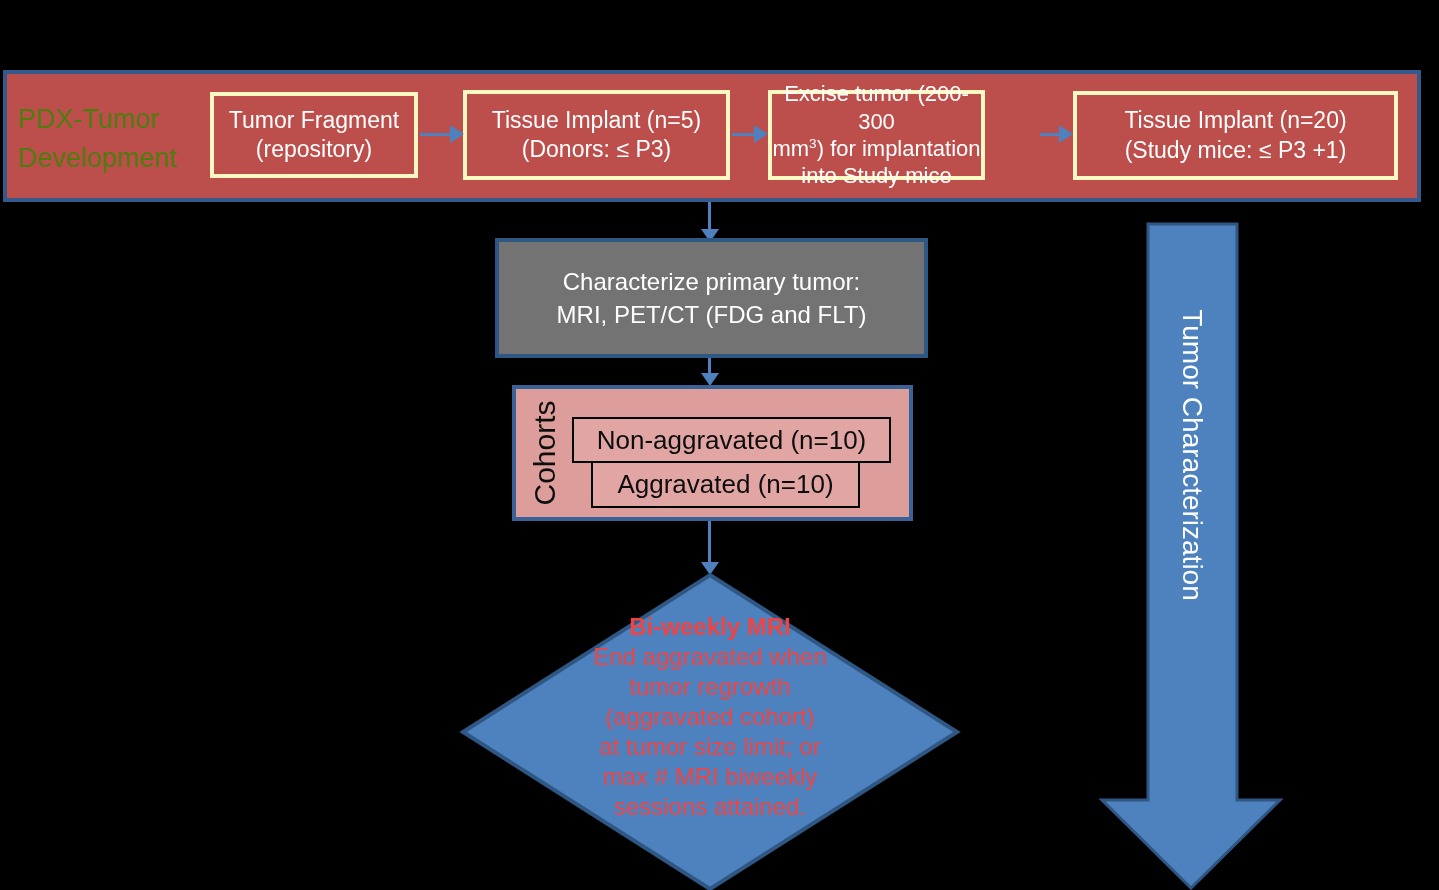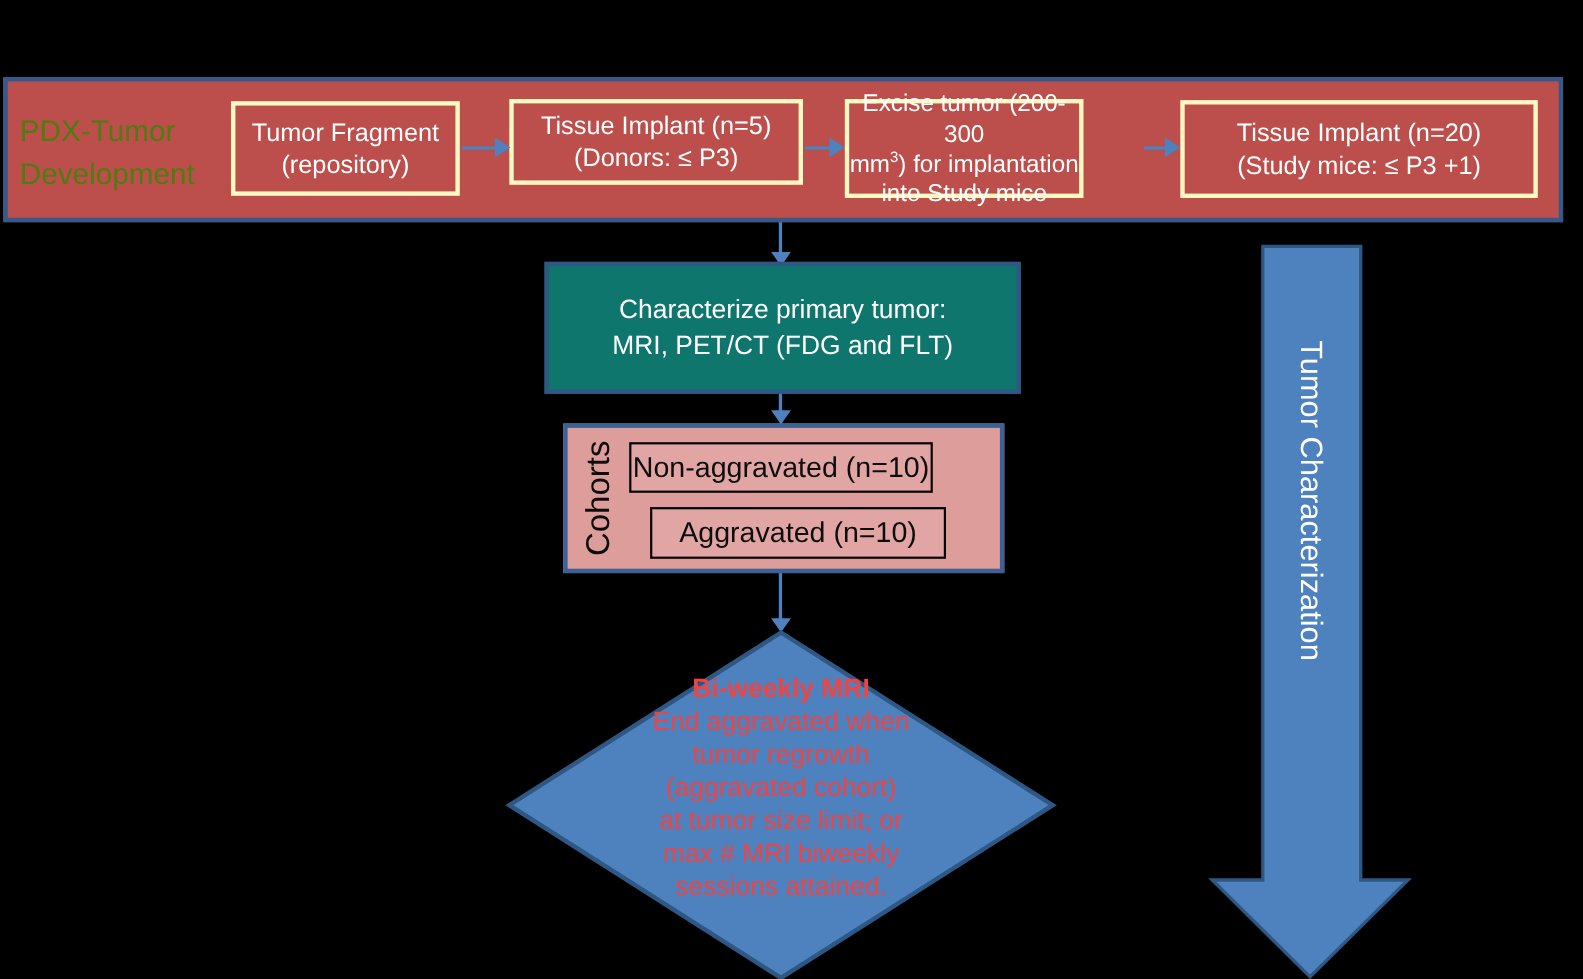--- a/index.html
+++ b/index.html
@@ -39,21 +39,21 @@
     color: #ffffff;
     display: flex;
     flex-direction: column;
     align-items: center;
     justify-content: center;
     text-align: center;
     line-height: 1.28;
     box-sizing: border-box;
   }
   .step-box.s1 { left: 210px; top: 92px;  width: 208px; height: 86px; font-size: 23px; }
-  .step-box.s2 { left: 463px; top: 90px;  width: 267px; height: 78px; font-size: 23px; text-align: right; }
+  .step-box.s2 { left: 463px; top: 90px;  width: 267px; height: 90px; font-size: 23px; text-align: right; }
   .step-box.s3 { left: 768px; top: 90px;  width: 217px; height: 90px; font-size: 22px; line-height: 1.24; }
   .step-box.s4 { left: 1073px; top: 91px; width: 325px; height: 89px; font-size: 23px; }
   .step-box sup { font-size: 0.62em; line-height: 0; }
 
   
   .hline { position: absolute; height: 3px; background: #4E81BD; }
   .hhead {
     position: absolute; width: 0; height: 0;
     border-left: 14px solid #4E81BD;
     border-top: 9px solid transparent;
@@ -65,21 +65,21 @@
     border-top: 13px solid #4E81BD;
     border-left: 9px solid transparent;
     border-right: 9px solid transparent;
   }
 
   
   .char-box {
     position: absolute;
     left: 495px; top: 238px;
     width: 433px; height: 120px;
-    background: #0f766e;
+    background: #737373;
     border: 4px solid #2F5783;
     color: #ffffff;
     display: flex;
     flex-direction: column;
     align-items: center;
     justify-content: center;
     text-align: center;
     font-size: 24px;
     line-height: 1.38;
     box-sizing: border-box;
@@ -112,21 +112,21 @@
     position: absolute;
     background: #E1A6A4;
     border: 2px solid #000000;
     color: #0d0d0d;
     display: flex;
     align-items: center;
     justify-content: center;
     font-size: 26px;
     box-sizing: border-box;
   }
-  .cohort-item.c1 { left: 572px; top: 402px; width: 276px; height: 46px; }
+  .cohort-item.c1 { left: 572px; top: 417px; width: 319px; height: 46px; }
   .cohort-item.c2 { left: 572px; top: 461px; width: 269px; height: 47px; margin-left: 19px; }
 
   
   .shape-layer {
     position: absolute;
     left: 0; top: 0;
     width: 1439px; height: 890px;
   }
 
   

